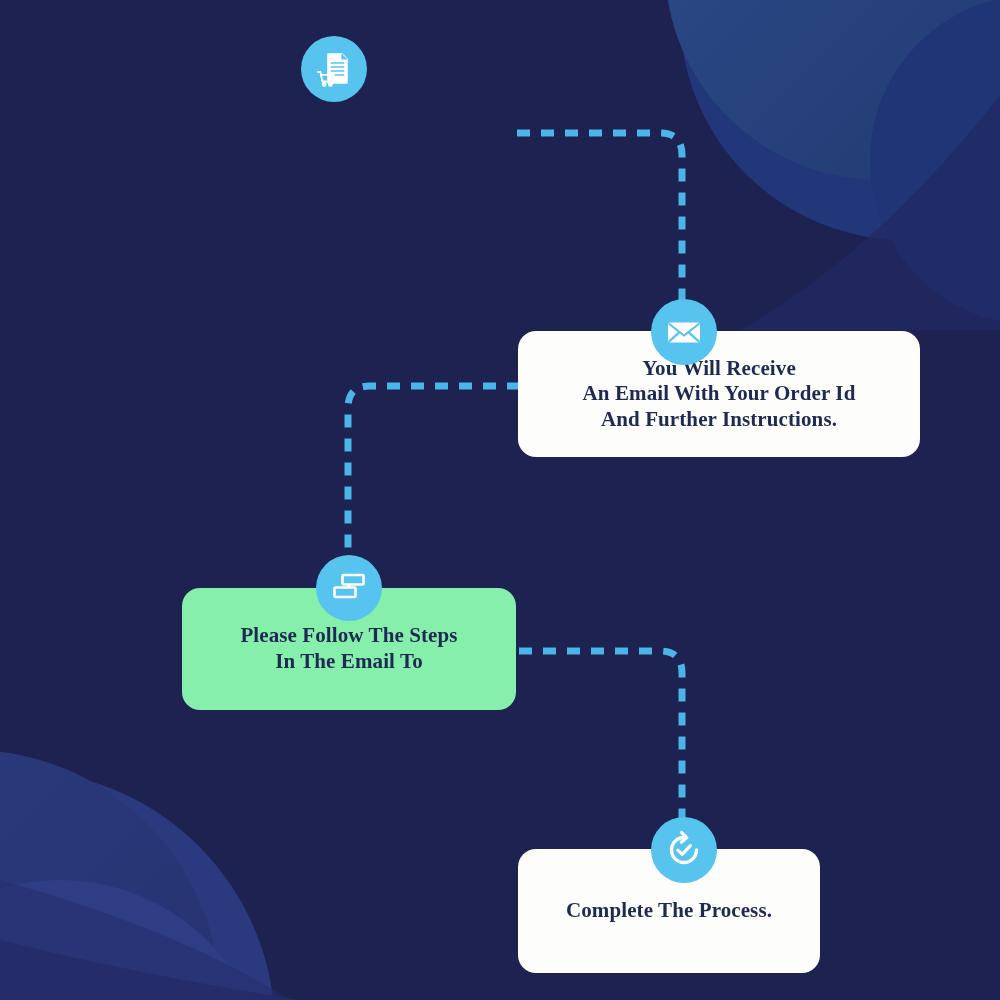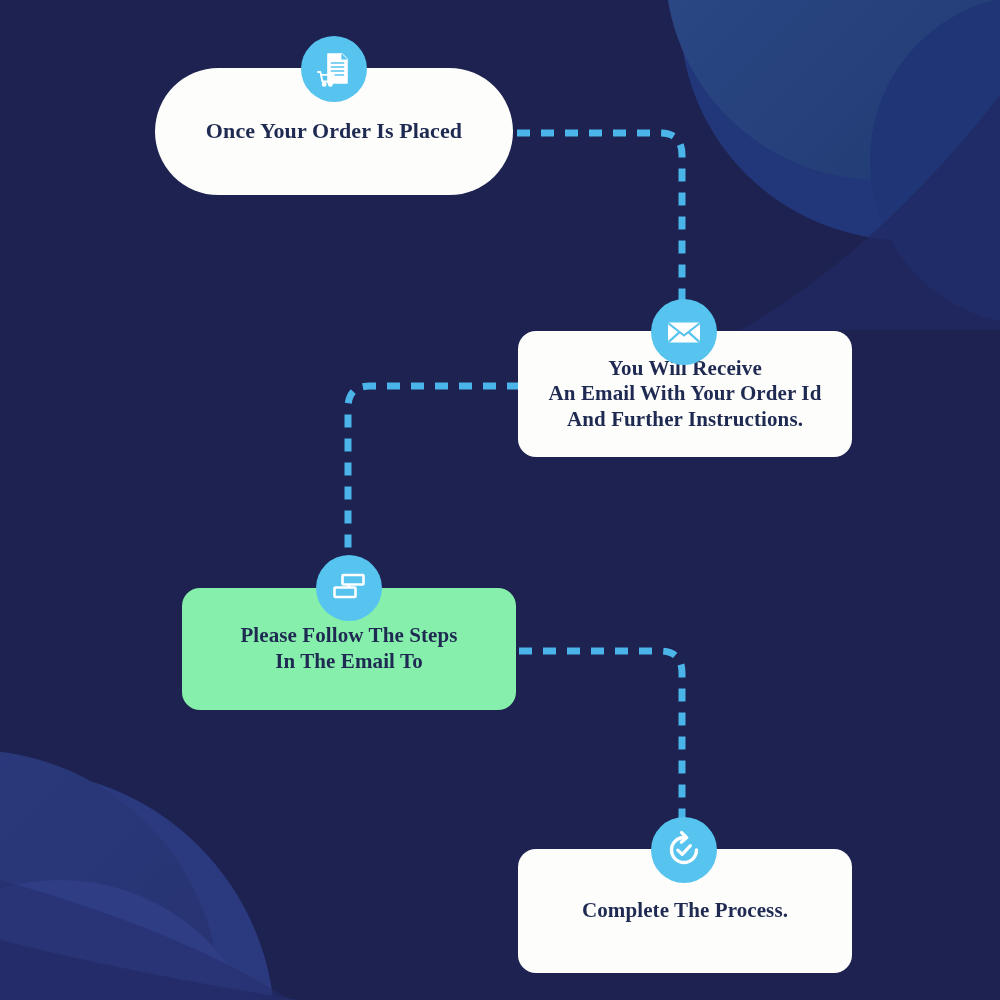--- a/index.html
+++ b/index.html
@@ -39,27 +39,27 @@
     letter-spacing:.1px;
     white-space:pre-line;
     padding:0 22px;
   }
 
   
   #card-1 { left:155px; top:68px; width:358px; height:127px; border-radius:64px; }
   #card-1 .card-text { font-size:22px; }
 
   
-  #card-2 { left:518px; top:331px; width:334px; height:126px; border-radius:18px; }
+  #card-2 { left:518px; top:331px; width:402px; height:126px; border-radius:18px; }
 
   
   #card-3 { left:182px; top:588px; width:334px; height:122px; border-radius:18px; }
 
   
-  #card-4 { left:518px; top:849px; width:334px; height:124px; border-radius:18px; }
+  #card-4 { left:518px; top:849px; width:302px; height:124px; border-radius:18px; }
 
   
   .icon-badge {
     position:absolute;
     width:66px; height:66px;
     border-radius:50%;
     background:#57c3ef;
     display:flex;
     align-items:center;
     justify-content:center;
@@ -108,23 +108,20 @@
 
   <svg id="connectors" viewBox="0 0 1000 1000" xmlns="http://www.w3.org/2000/svg" fill="none">
 
     <path d="M 517 133 L 660 133 Q 682 133 682 155 L 682 303" stroke="#4bb4e8" stroke-width="7" stroke-linecap="butt" stroke-dasharray="13 11"></path>
 
     <path d="M 520 386 L 370 386 Q 348 386 348 408 L 348 560" stroke="#4bb4e8" stroke-width="7" stroke-linecap="butt" stroke-dasharray="13 11"></path>
 
     <path d="M 519 651 L 660 651 Q 682 651 682 673 L 682 821" stroke="#4bb4e8" stroke-width="7" stroke-linecap="butt" stroke-dasharray="13 11"></path>
   </svg>
 
-  <div class="card" id="card-1" style="background: rgb(253, 253, 251); color: rgb(31, 42, 82);">
-    <div class="card-text">Once Your Order Is Placed</div>
-  </div>
   <div class="icon-badge" id="badge-1" style="background: rgb(87, 195, 239);">
     <svg width="40" height="40" viewBox="0 0 40 40" xmlns="http://www.w3.org/2000/svg">
       <g stroke="#ffffff" stroke-width="2" fill="none" stroke-linejoin="round">
         <path d="M14 5 h14 l5 5 v24 h-19 z" fill="#ffffff" stroke="#ffffff" stroke-width="1.6"></path>
       </g>
       <path d="M28 5 v5 h5" fill="#57c3ef" stroke="#57c3ef" stroke-width="1.2"></path>
       <g stroke="#57c3ef" stroke-width="1.7" stroke-linecap="round">
         <line x1="17.5" y1="14" x2="29.5" y2="14"></line>
         <line x1="17.5" y1="18" x2="29.5" y2="18"></line>
         <line x1="17.5" y1="22" x2="29.5" y2="22"></line>

